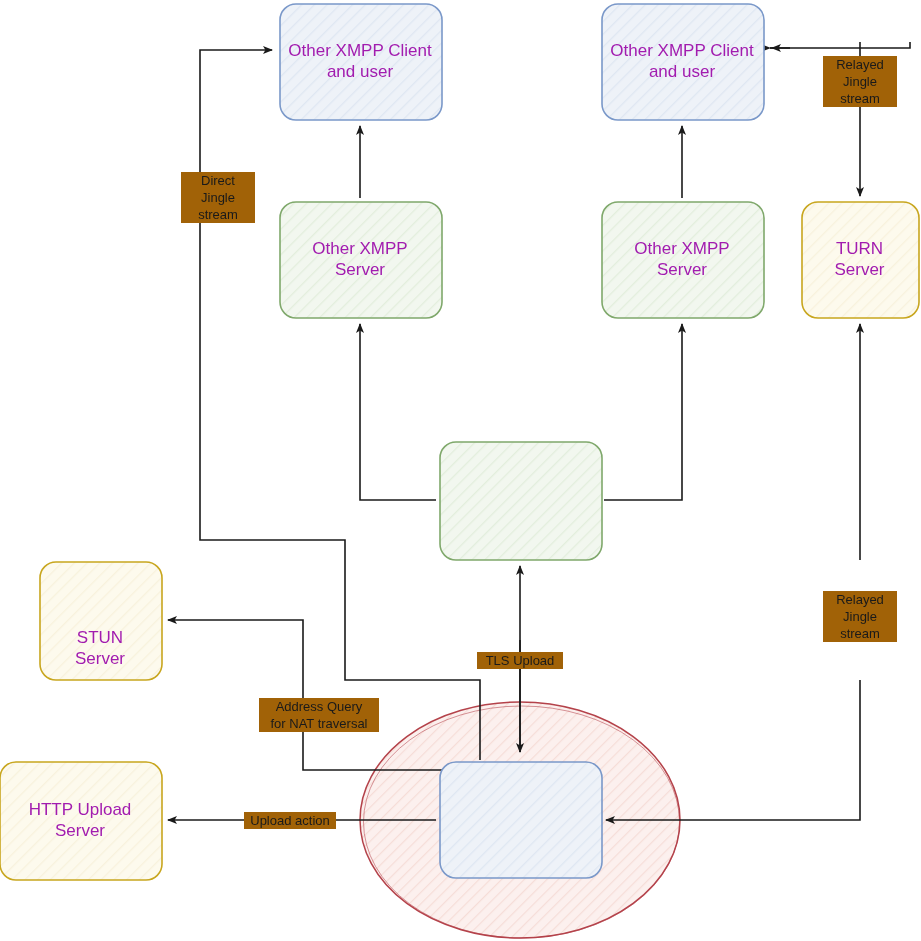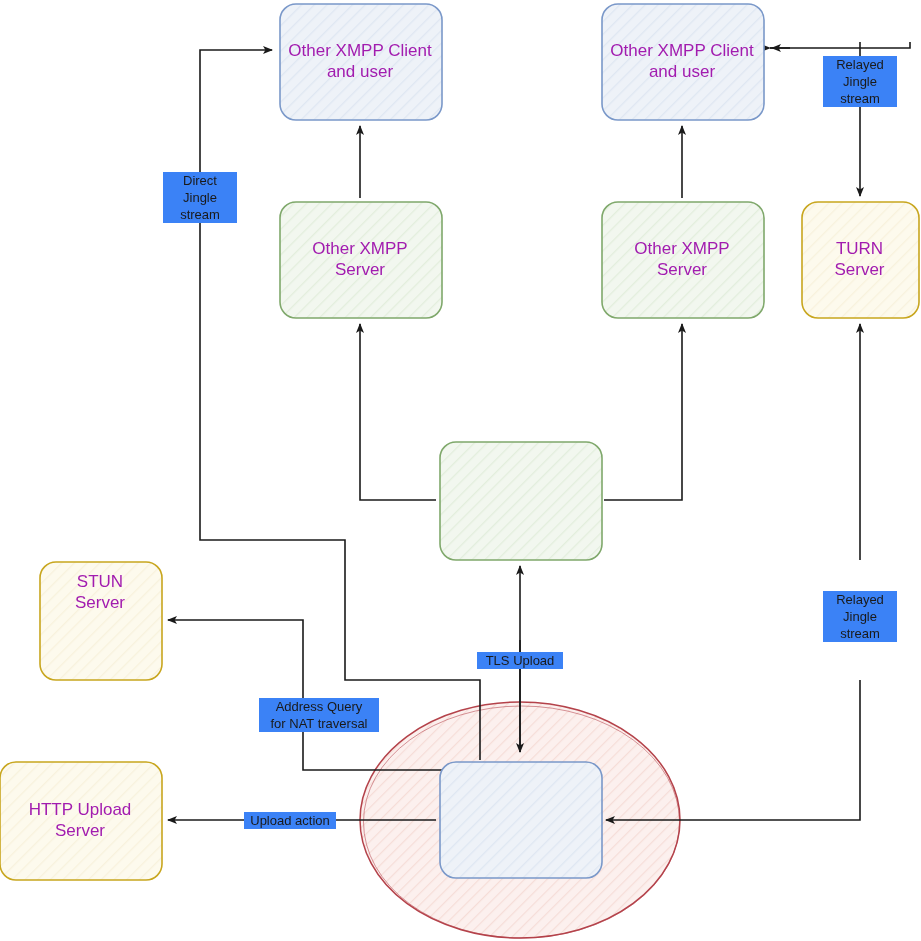--- a/index.html
+++ b/index.html
@@ -36,21 +36,21 @@
     pointer-events: none;
     white-space: pre-line;
   }
   .edge-label {
     position: absolute;
     text-align: center;
     color: #1a1a1a;
     font-size: 13px;
     line-height: 17px;
     white-space: pre-line;
-    background: #3b82f6;
+    background: #a16207;
   }
 </style>
 </head>
 <body>
 
 <div id="diagram-root">
 
   <svg id="diagram-svg" viewBox="0 0 921 941">
     <defs>
       <marker id="arrowhead" markerWidth="10" markerHeight="8" refX="9" refY="4" orient="auto" markerUnits="userSpaceOnUse">
@@ -128,26 +128,26 @@
   <div class="node-label" style="left:278px; top:2px; width:164px; height:118px;">Other XMPP Client
 and user</div>
   <div class="node-label" style="left:600px; top:2px; width:164px; height:118px;">Other XMPP Client
 and user</div>
   <div class="node-label" style="left:278px; top:200px; width:164px; height:118px;">Other XMPP
 Server</div>
   <div class="node-label" style="left:600px; top:200px; width:164px; height:118px;">Other XMPP
 Server</div>
   <div class="node-label" style="left:800px; top:200px; width:119px; height:118px;text-align:center;">TURN
 Server</div>
-  <div class="node-label" style="left:38px; top:532px; width:124px; height:120px;">STUN
+  <div class="node-label" style="left:38px; top:588px; width:124px; height:120px;">STUN
 Server</div>
   <div class="node-label" style="left:-2px; top:760px; width:164px; height:120px;">HTTP Upload
 Server</div>
 
-  <div class="edge-label" style="left:163px; top:172px; width:74px;">Direct
+  <div class="edge-label" style="left:181px; top:172px; width:74px;">Direct
 Jingle
 stream</div>
   <div class="edge-label" style="left:823px; top:56px; width:74px;">Relayed
 Jingle
 stream</div>
   <div class="edge-label" style="left:823px; top:591px; width:74px;">Relayed
 Jingle
 stream</div>
   <div class="edge-label" style="left:477px; top:652px; width:86px;">TLS Upload</div>
   <div class="edge-label" style="left:259px; top:698px; width:120px;">Address Query

